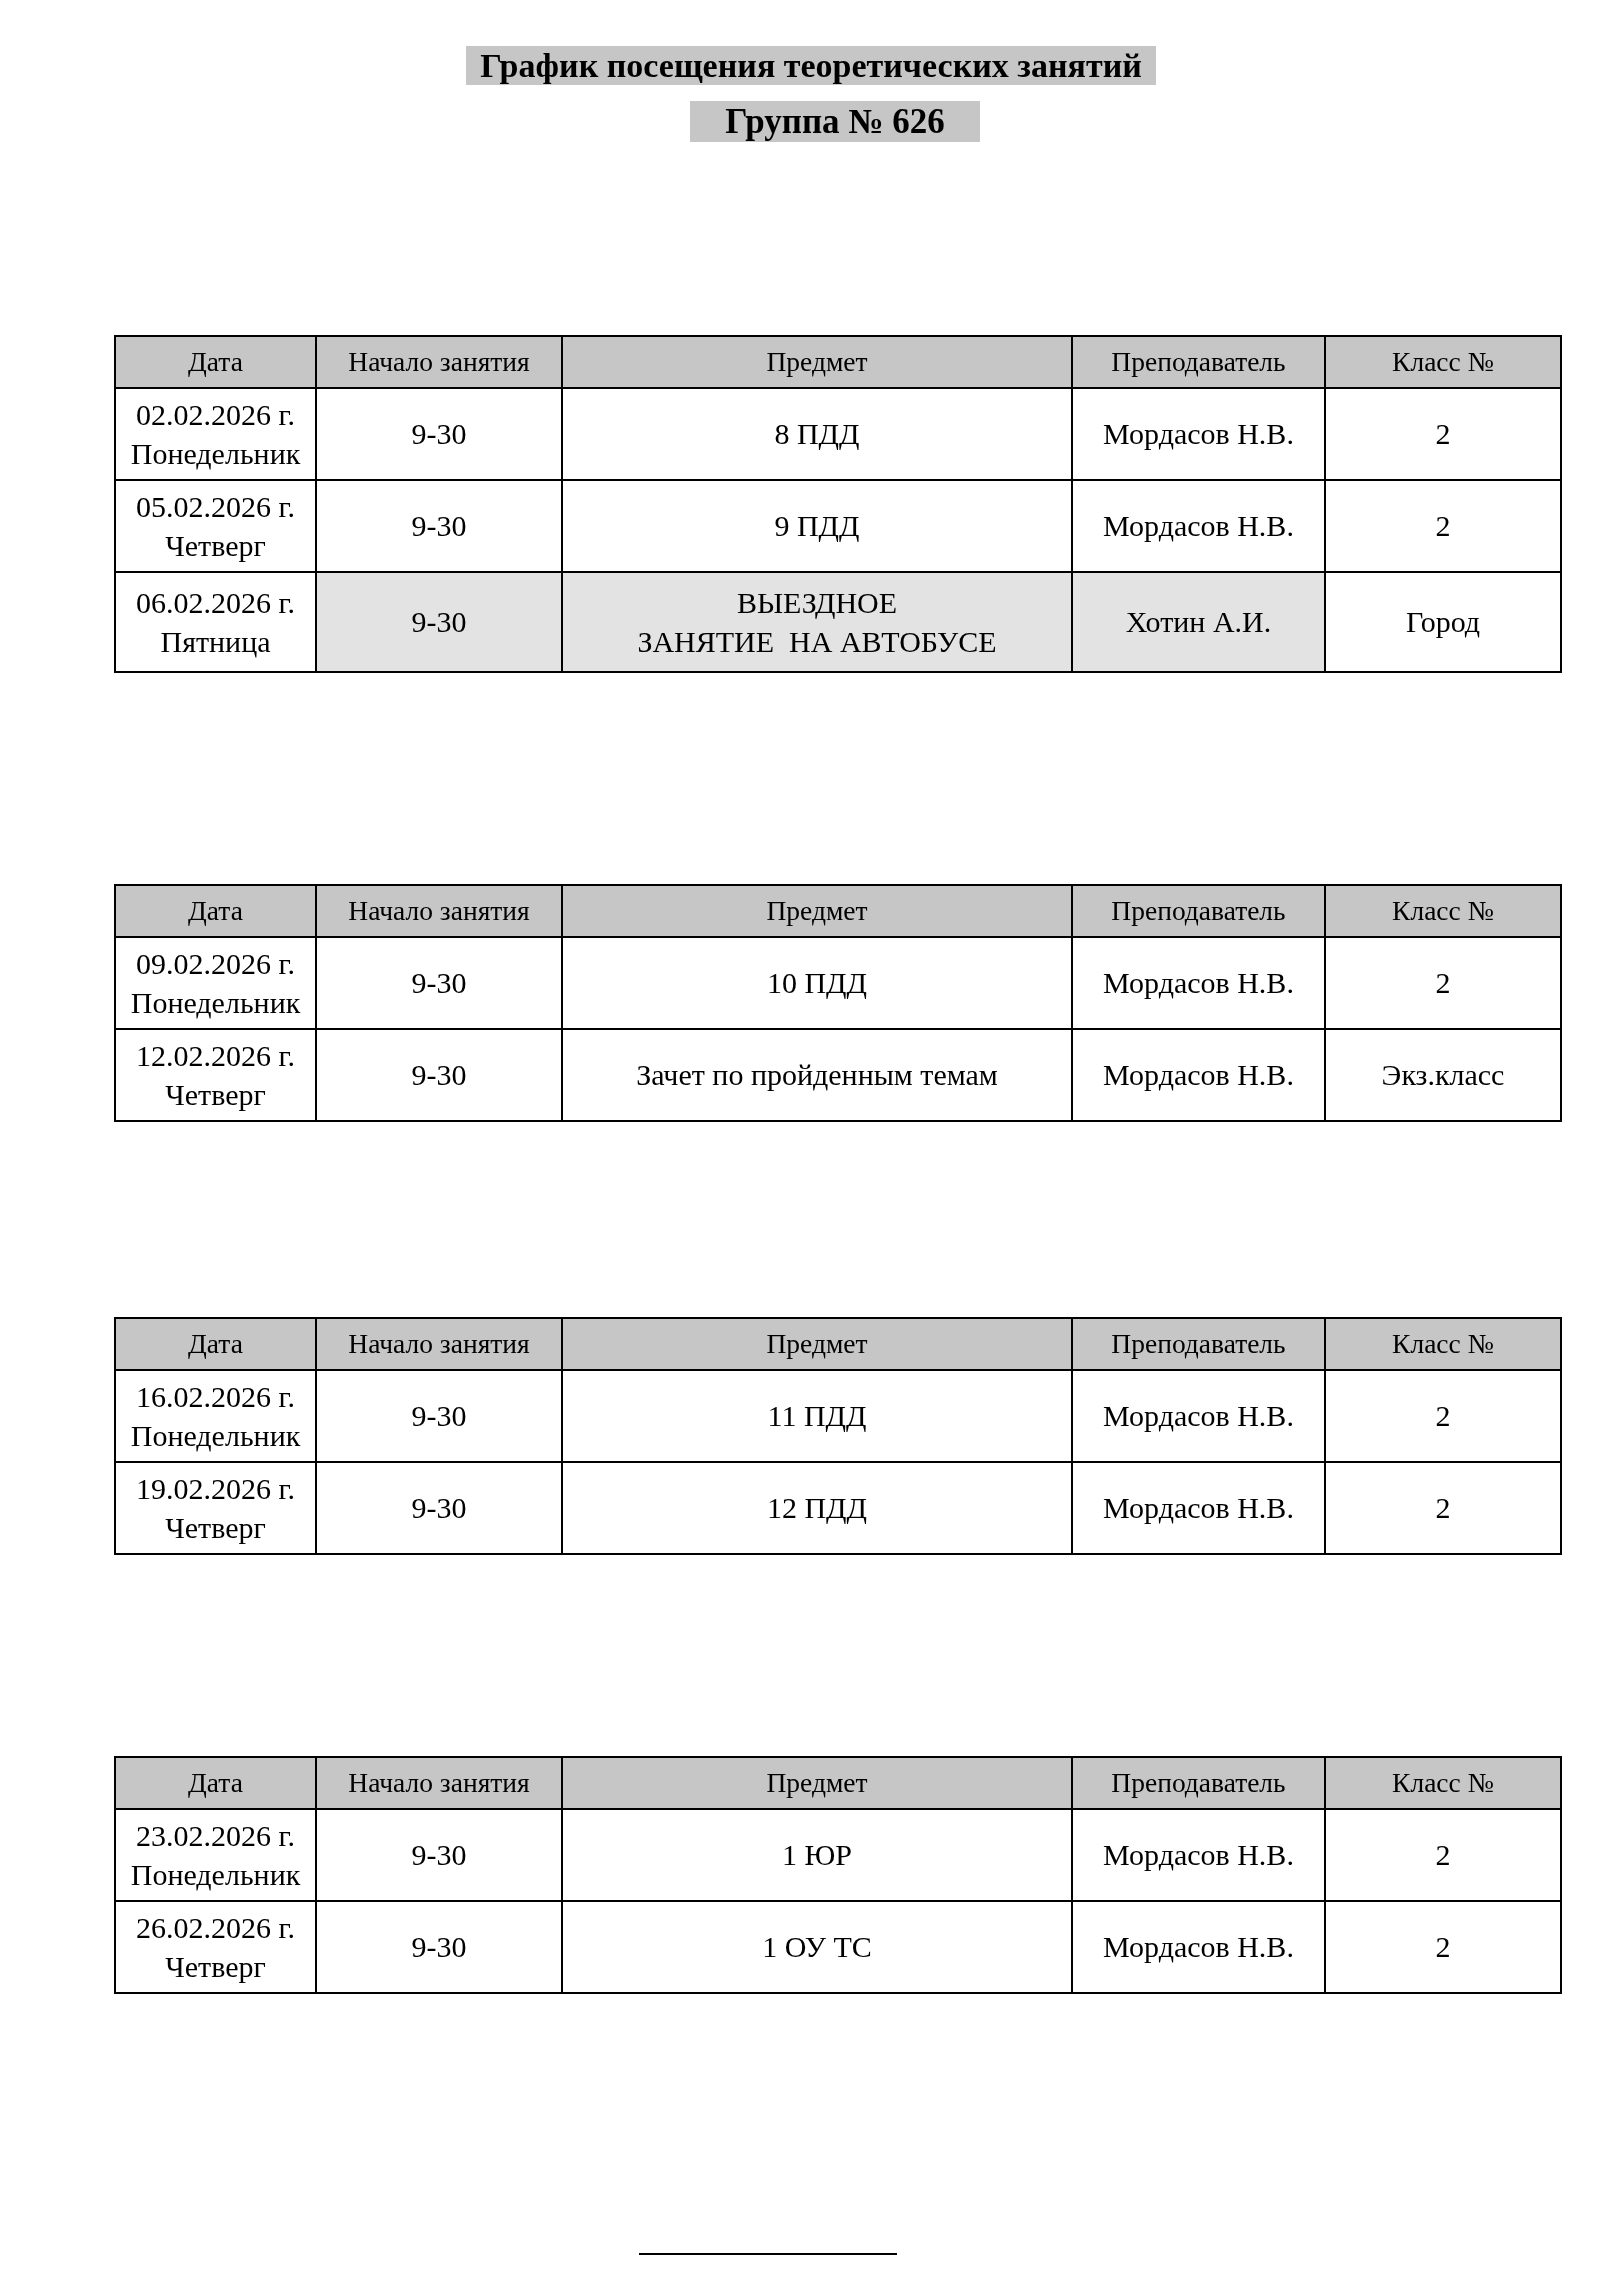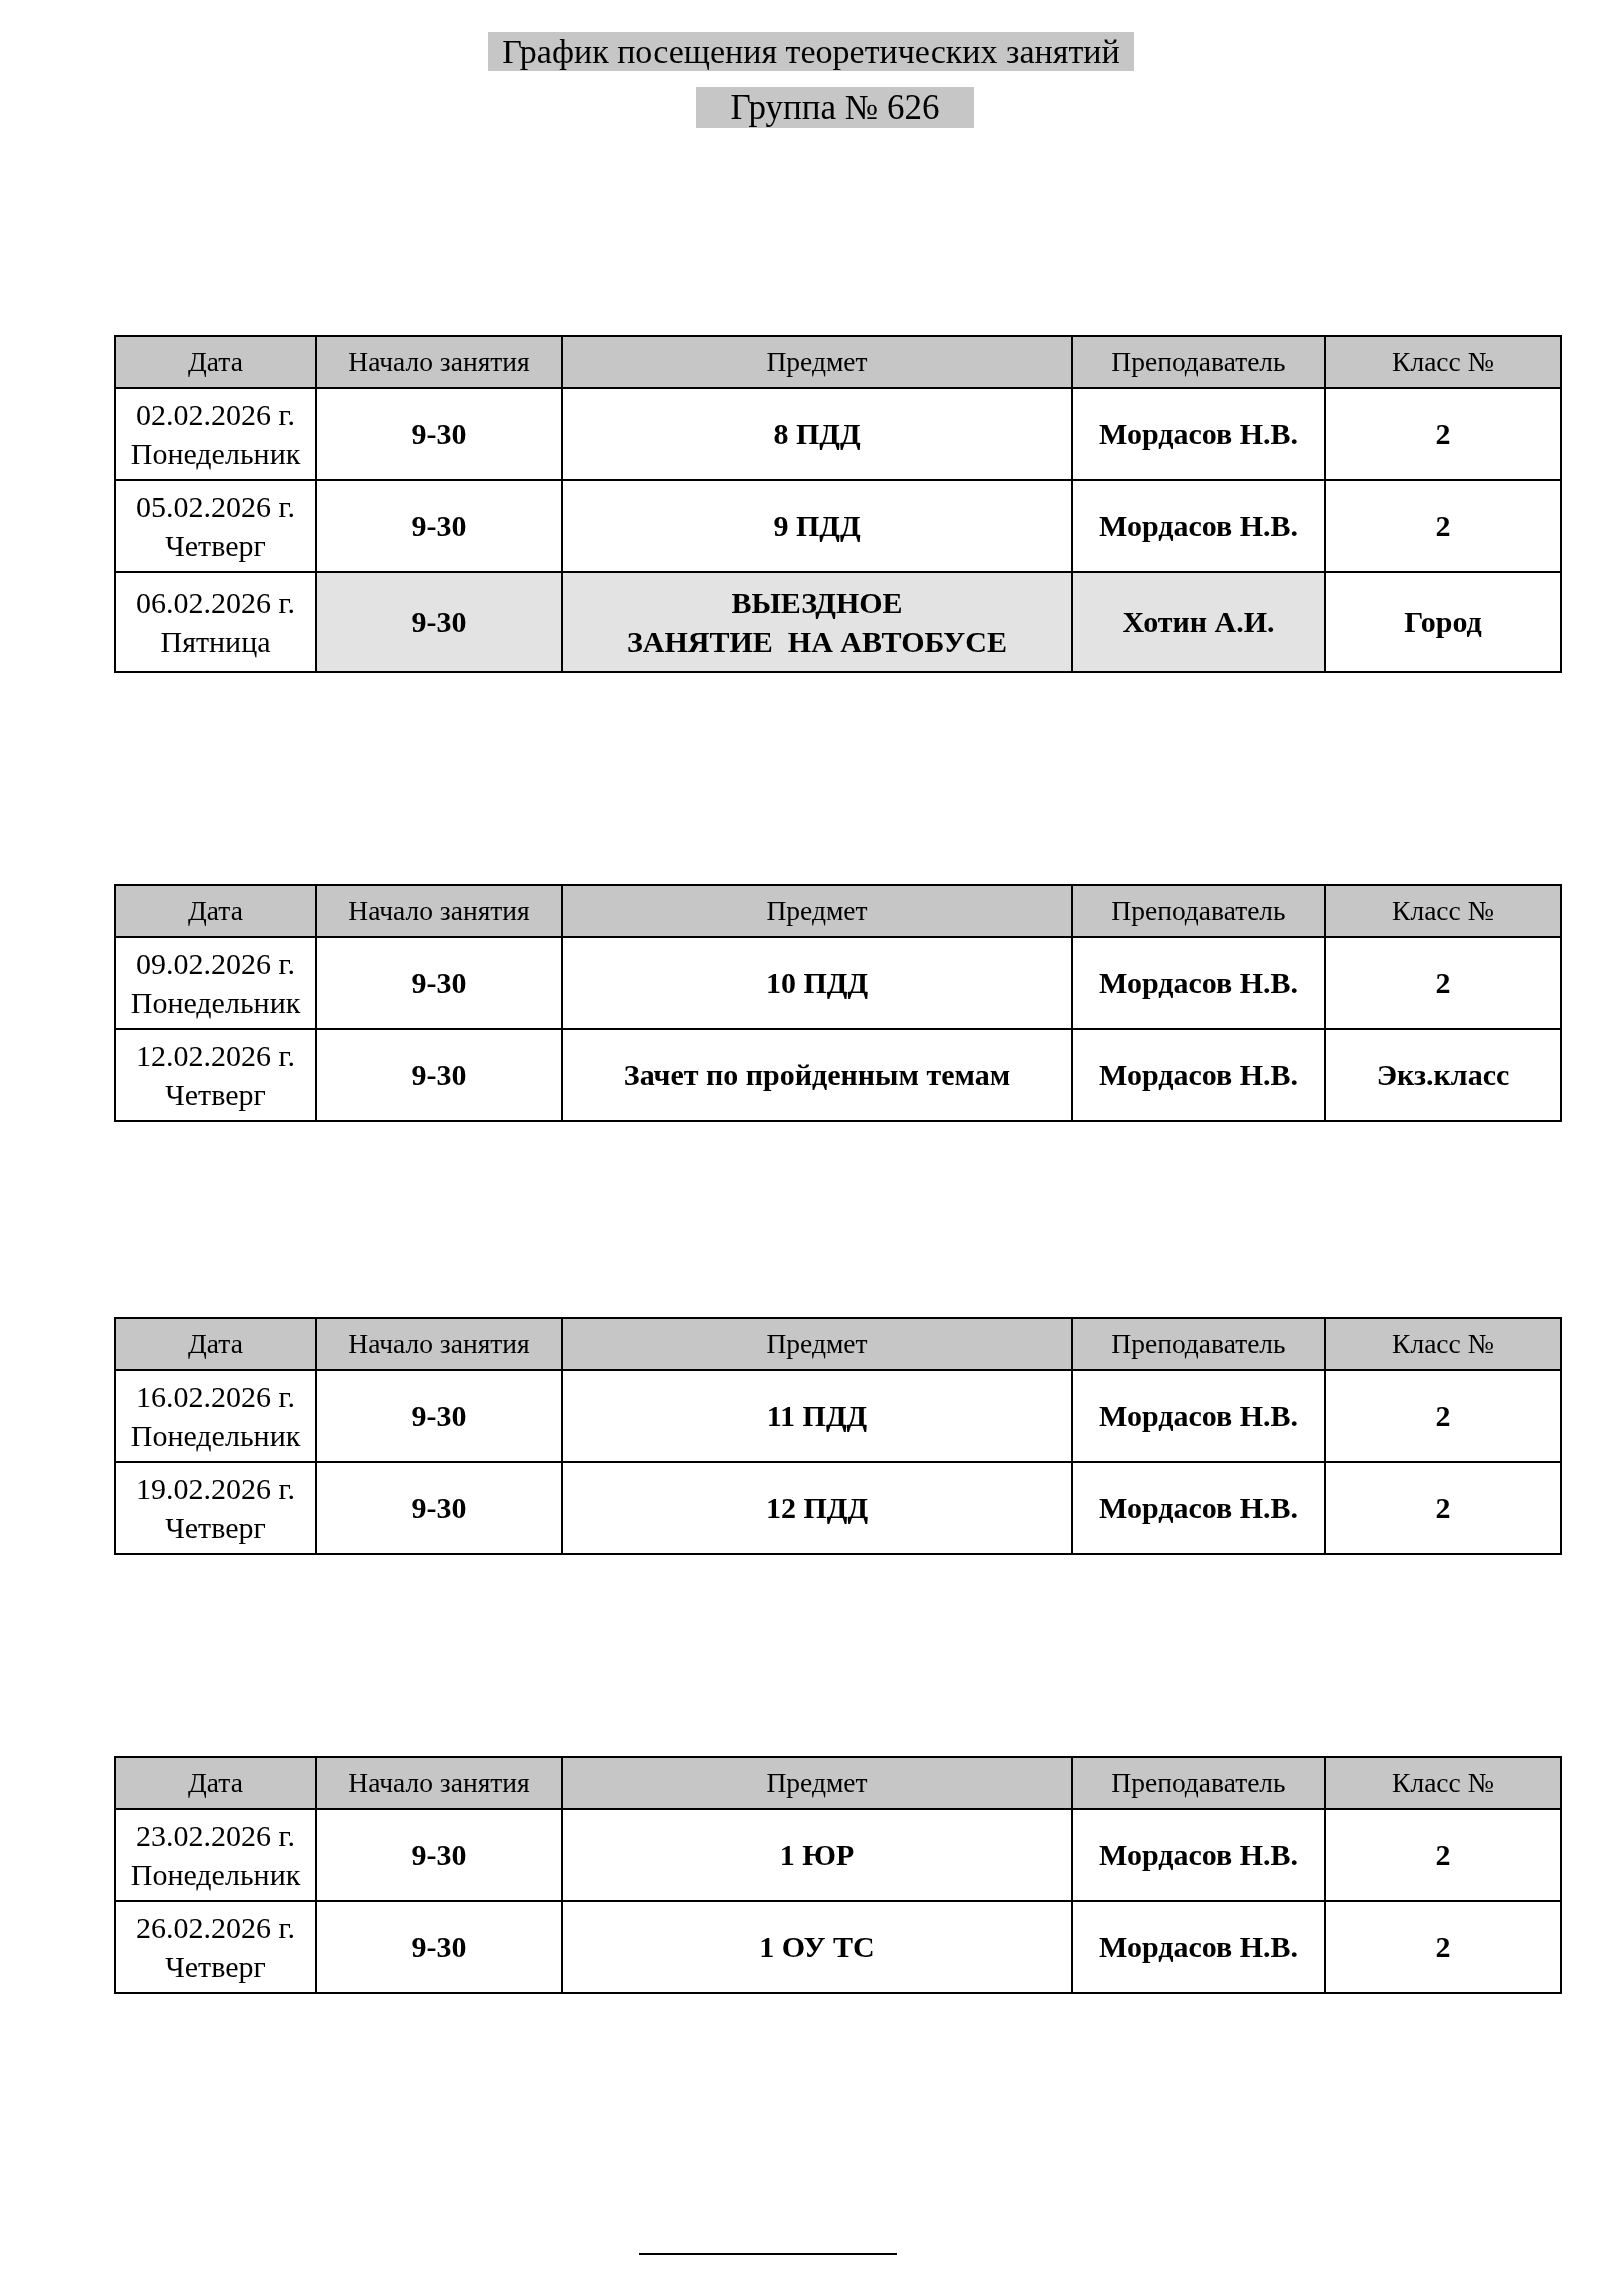--- a/index.html
+++ b/index.html
@@ -6,21 +6,21 @@
   body {
     width:1622px; height:2295px;
     background:#ffffff;
     font-family:"Liberation Serif","DejaVu Serif",serif;
     color:#000;
     position:relative;
     overflow:hidden;
   }
 
   
-  .titles { position:absolute; top:28px; left:0; width:100%; text-align:center; }
+  .titles { position:absolute; top:42px; left:0; width:100%; text-align:center;font-weight:bold; }
   .title-line { line-height:48px; }
   .hl { background:#c6c6c6; }
   .t1 { font-size:34px; padding:1.3px 14.4px; }
   .t2 { font-size:35px; padding:1.3px 35px;margin-left:48px; }
 
   
   table.sched {
     position:absolute; left:95px;
     width:1446px;
     border-collapse:collapse; table-layout:fixed;margin-left:19px;
@@ -32,21 +32,21 @@
     padding:0;
   }
   .sched th {
     background:#c6c6c6;
     font-weight:normal;
     font-size:27.5px;
     height:50px;
   }
   .sched td { font-size:30px; height:90px; }
   .sched tr.tall td { height:98px; }
-  td.b { font-weight:bold; }
+  td.b { font-weight:normal; }
   td.date { font-weight:normal; line-height:1.3; }
   td.date span { display:block; }
   td.shade { background:#e3e3e3; }
   td.subj2 span { display:block; line-height:1.3; }
 
   .pos-t1 { top:335px; }
   .pos-t2 { top:884px; }
   .pos-t3 { top:1317px; }
   .pos-t4 { top:1756px; }
 

